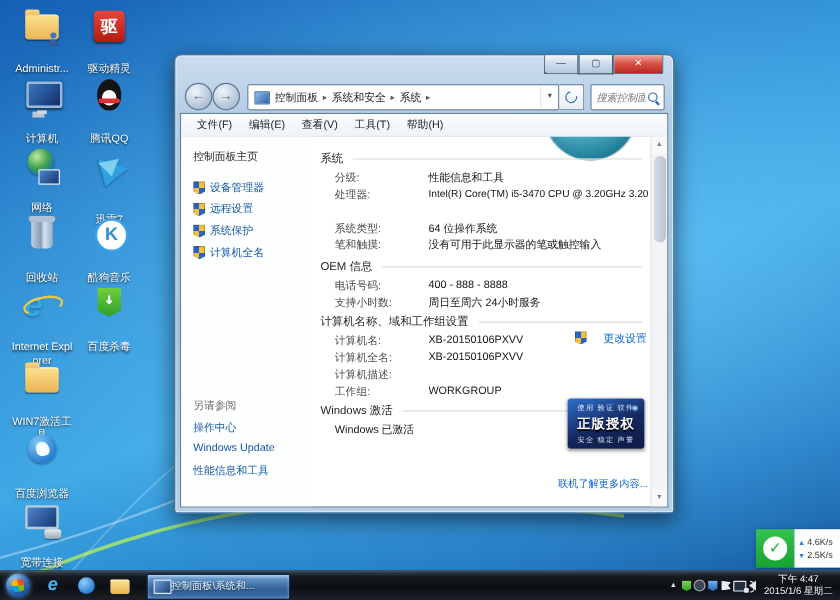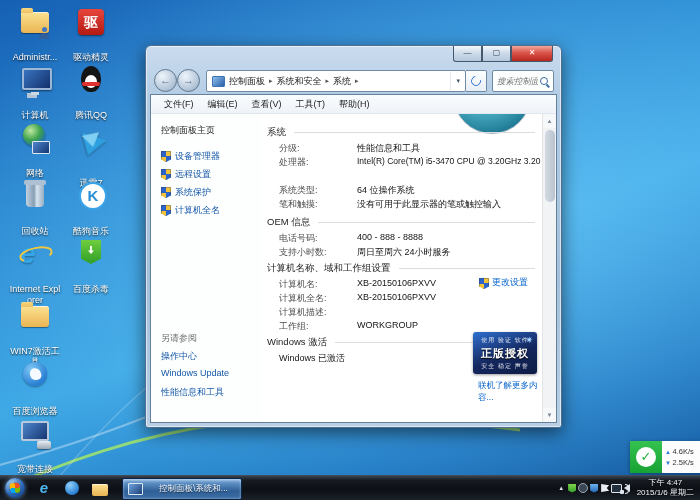--- a/index.html
+++ b/index.html
@@ -110,29 +110,29 @@
   .main{position:absolute;left:110px;top:0;right:13px;bottom:0;overflow:hidden;font-size:9px;color:#000;}
   .orb-rem{position:absolute;left:192px;top:-58px;width:76px;height:76px;border-radius:50%;
     background:radial-gradient(circle at 40% 25%,#bfeef8,#4fb3c8 45%,#17718c 85%);border:1px solid #9fb4c2;}
   .sec{position:absolute;left:6px;right:8px;display:flex;align-items:center;color:#1d1d1d;font-size:9.5px;}
   .sec .t{margin-right:8px;white-space:nowrap;}
   .sec .ln{flex:1;border-top:1px solid #dcdcdc;}
   .row{position:absolute;left:18px;right:6px;height:13px;white-space:nowrap;}
   .row .lab{position:absolute;left:0;color:#4c4c4c;}
   .row .val{position:absolute;left:60px;color:#141414;}
   .link{color:#0a66cc;cursor:pointer;}
-  .chg{position:absolute;left:218px;top:156px;display:flex;gap:3px;align-items:flex-end;font-size:9px;cursor:pointer;}
+  .chg{position:absolute;left:218px;top:156px;display:flex;gap:14px;align-items:flex-start;font-size:9px;cursor:pointer;}
   .badge{position:absolute;left:212px;top:218px;width:64px;height:42px;border-radius:3px;cursor:pointer;
     background:linear-gradient(160deg,#2e6fd0 0%,#14275e 55%,#0d1b45 100%);color:#fff;text-align:center;
     box-shadow:0 1px 3px rgba(0,0,0,.4);overflow:hidden;}
   .badge .s1{font-size:6px;opacity:.85;margin-top:4px;letter-spacing:1px;}
   .badge .s2{font-size:11px;font-weight:bold;letter-spacing:1px;margin-top:1px;text-shadow:0 1px 1px #000;}
   .badge .s3{font-size:6px;opacity:.85;margin-top:1px;letter-spacing:1px;}
   .badge .spark{position:absolute;right:4px;top:3px;color:#9fd0ff;font-size:9px;}
-  .morelink{position:absolute;left:204px;top:266px;font-size:8.5px;margin-left:13px;}
+  .morelink{position:absolute;left:204px;top:284px;font-size:8.5px;}
   .vscroll{position:absolute;right:0;top:0;width:13px;bottom:0;background:#f2f3f5;border-left:1px solid #e2e4e8;}
   .varrow{position:absolute;left:0;width:13px;height:14px;background:#f7f8fa;color:#7a8694;font-size:6px;
     text-align:center;line-height:14px;cursor:pointer;}
   .vthumb{position:absolute;left:1.5px;top:16px;width:10px;height:72px;border-radius:5px;
     background:linear-gradient(90deg,#d3dae2,#b9c3cf);cursor:pointer;}
 
   
   .taskbar{position:absolute;left:0;bottom:0;width:700px;height:24px;
     background:linear-gradient(180deg,#39424d 0%,#161b21 18%,#0c0f14 55%,#1b2129 100%);
     border-top:1px solid #424c58;}
@@ -143,21 +143,21 @@
   .tbico{position:absolute;top:2px;width:24px;height:20px;border-radius:2px;cursor:pointer;text-align:center;}
   .tb-e{color:#4db8f0;font-size:15px;font-weight:bold;font-style:italic;line-height:20px;}
   .tb-bd{padding-top:3px;}
   .tb-bd i{display:inline-block;width:14px;height:14px;border-radius:50%;
     background:radial-gradient(circle at 35% 30%,#8fd0f8,#2a7fd4 70%);}
   .tb-fol{padding-top:4px;}
   .tb-fol i{display:inline-block;width:16px;height:12px;border-radius:1px 2px 2px 2px;
     background:linear-gradient(180deg,#fce191,#e9b553);box-shadow:inset 0 1px 0 rgba(255,255,255,.6);}
   .taskbtn{position:absolute;left:122px;top:2px;width:108px;height:20px;border-radius:2px;border:1px solid #09234a;
     background:linear-gradient(180deg,#9fc4e8 0%,#5d8fc4 20%,#2f5f96 60%,#3c6ea6 100%);
-    box-shadow:inset 0 0 3px rgba(255,255,255,.5);display:flex;align-items:center;gap:16px;padding:0 5px;cursor:pointer;}
+    box-shadow:inset 0 0 3px rgba(255,255,255,.5);display:flex;align-items:center;gap:0;padding:0 5px;cursor:pointer;}
   .taskbtn .wico{width:13px;height:10px;border:1px solid #dce8f4;border-radius:1px;flex:none;
     background:linear-gradient(135deg,#6ea2dd,#1c3f78);}
   .taskbtn .tl{font-size:8.5px;color:#eef4fa;text-shadow:0 1px 1px rgba(0,0,0,.6);white-space:nowrap;overflow:hidden;}
 
   .tray{position:absolute;right:0;top:0;height:24px;display:flex;align-items:center;}
   .trayico{width:11px;height:24px;display:flex;align-items:center;justify-content:center;cursor:pointer;flex:none;}
   .chev{color:#dfe6ee;font-size:6px;}
   .t-shieldg{width:8px;height:9px;clip-path:polygon(50% 100%,0 78%,0 0,100% 0,100% 78%);
     background:linear-gradient(180deg,#7fd24a,#2f9e28);}
   .t-dot{width:8px;height:8px;border-radius:50%;background:#3b4754;border:1px solid #9aa6b2;}

